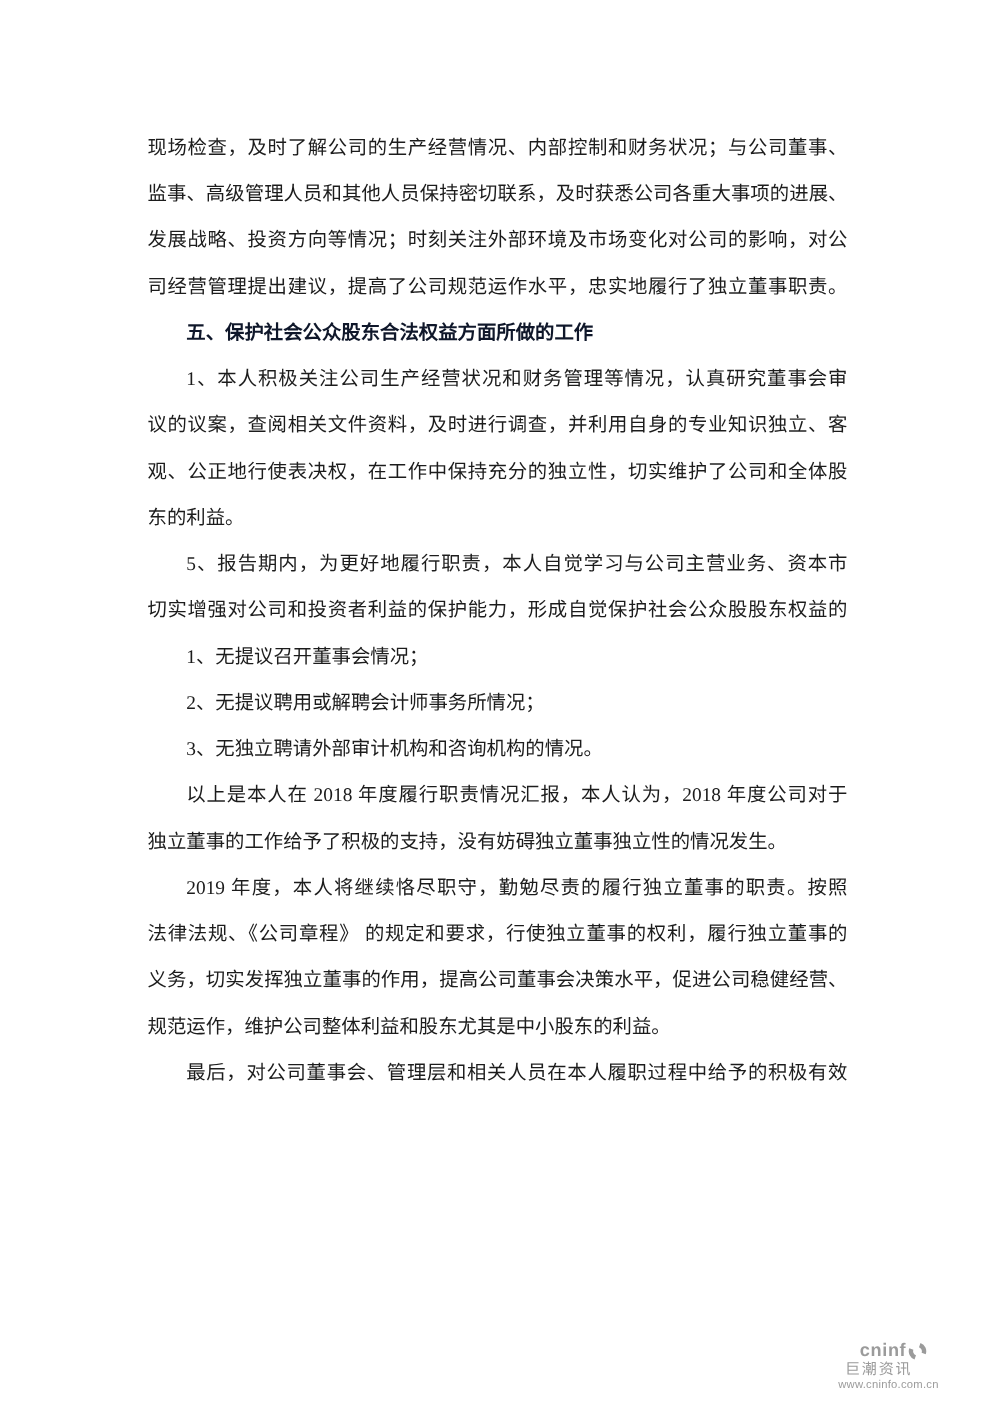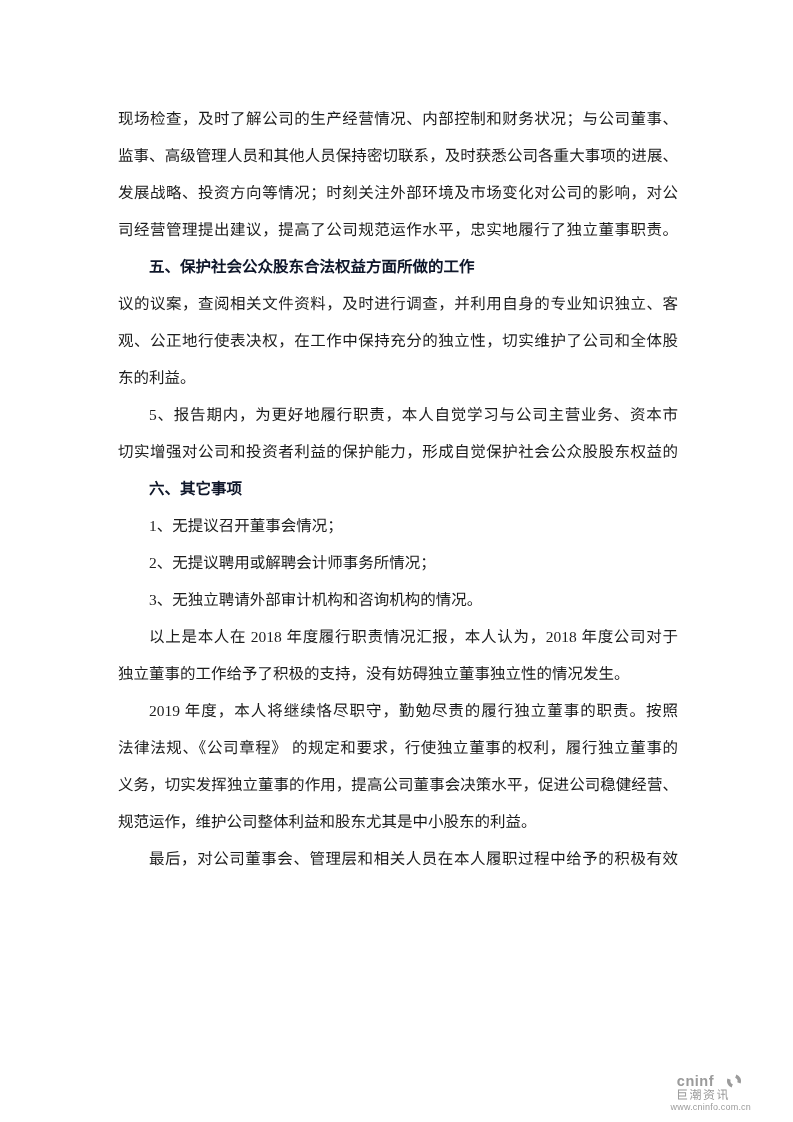--- a/index.html
+++ b/index.html
@@ -44,21 +44,21 @@
     right: 5px;
     top: 1073px;
     text-align: right;
     font-family: "Liberation Sans", "DejaVu Sans", sans-serif;
     color: #9b9b9b;
   }
   .logo-brand-row {
     display: flex;
     align-items: center;
     justify-content: flex-end;
-    gap: 12px;
+    gap: 1px;
     margin-right: 9px;
     line-height: 16px;
   }
   .logo-brand {
     font-size: 14.5px;
     font-weight: bold;
     letter-spacing: 0.5px;
   }
   .swirl {
     display: inline-flex;
@@ -88,30 +88,28 @@
       <div class="block paragraph">
         <div class="line fill">现场检查，及时了解公司的生产经营情况、内部控制和财务状况；与公司董事、</div>
         <div class="line fill">监事、高级管理人员和其他人员保持密切联系，及时获悉公司各重大事项的进展、</div>
         <div class="line fill">发展战略、投资方向等情况；时刻关注外部环境及市场变化对公司的影响，对公</div>
         <div class="line fill">司经营管理提出建议，提高了公司规范运作水平，忠实地履行了独立董事职责。</div>
       </div>
       <div class="block heading">
         <div class="line indent">五、保护社会公众股东合法权益方面所做的工作</div>
       </div>
       <div class="block paragraph">
+        <div class="line fill indent">1、本人积极关注公司生产经营状况和财务管理等情况，认真研究董事会审</div>
         <div class="line fill">议的议案，查阅相关文件资料，及时进行调查，并利用自身的专业知识独立、客</div>
         <div class="line fill">观、公正地行使表决权，在工作中保持充分的独立性，切实维护了公司和全体股</div>
         <div class="line">东的利益。</div>
       </div>
       <div class="block paragraph">
         <div class="line fill indent">5、报告期内，为更好地履行职责，本人自觉学习与公司主营业务、资本市</div>
         <div class="line fill">切实增强对公司和投资者利益的保护能力，形成自觉保护社会公众股股东权益的</div>
-      </div>
-      <div class="block heading">
-        <div class="line indent">六、其它事项</div>
       </div>
       <div class="block paragraph">
         <div class="line indent">1、无提议召开董事会情况；</div>
       </div>
       <div class="block paragraph">
         <div class="line indent">2、无提议聘用或解聘会计师事务所情况；</div>
       </div>
       <div class="block paragraph">
         <div class="line indent">3、无独立聘请外部审计机构和咨询机构的情况。</div>
       </div>

